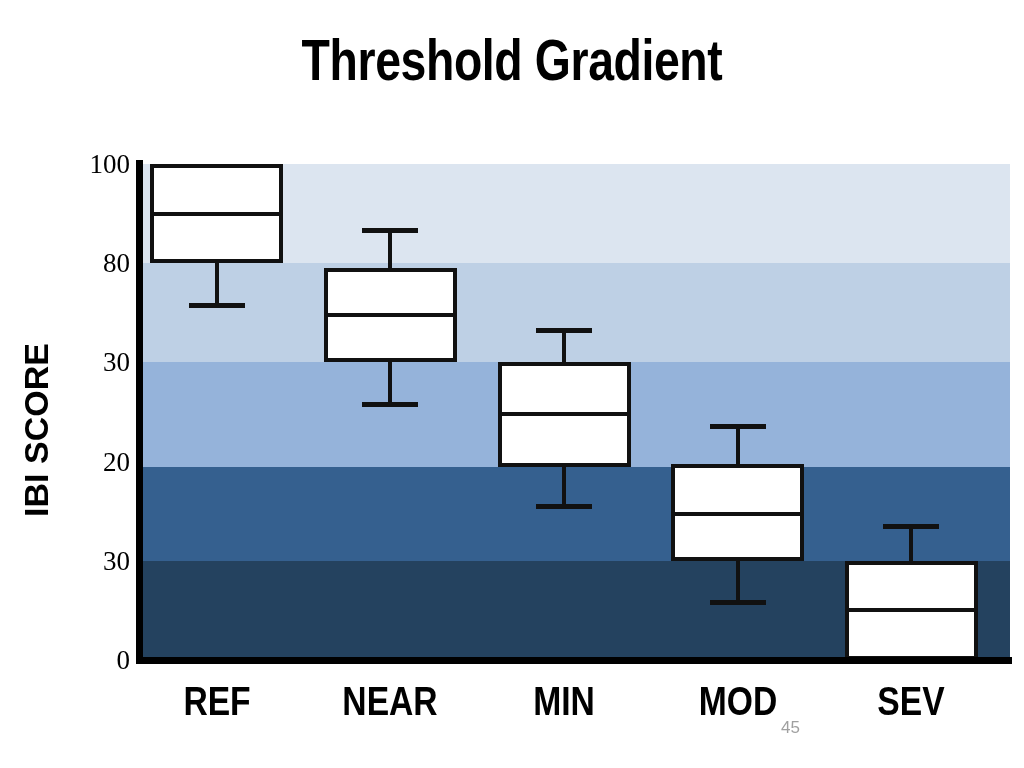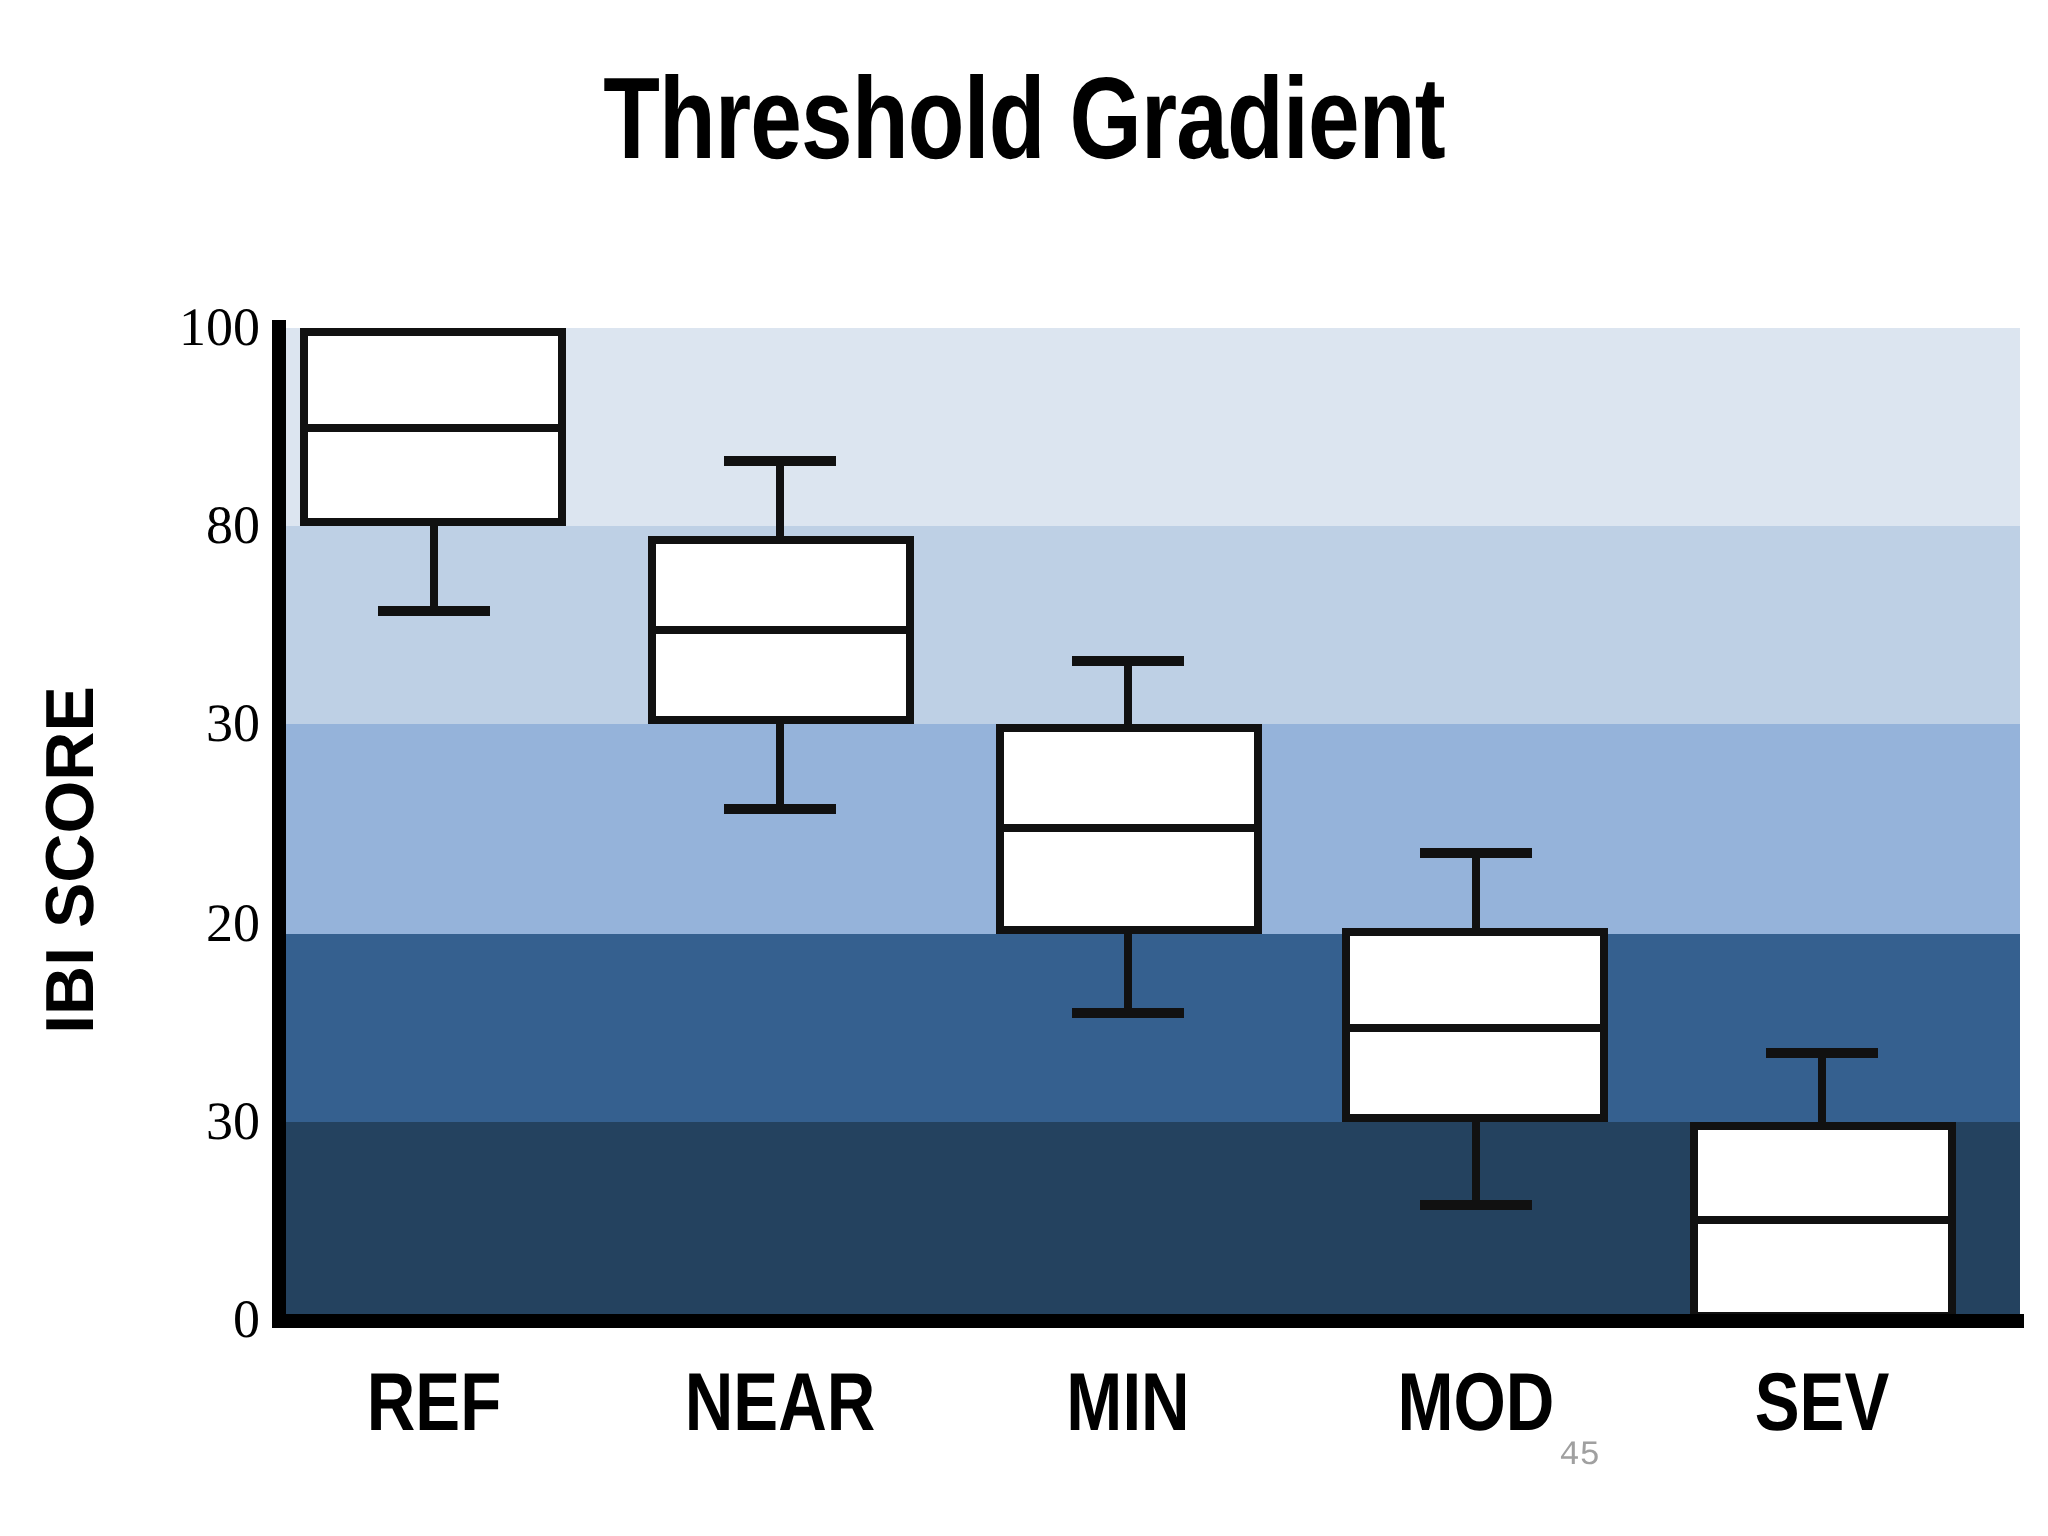--- a/index.html
+++ b/index.html
@@ -160,21 +160,21 @@
     color: #000000;
     transform: scaleX(0.82);
     white-space: nowrap;
   }
 
   
   #slide-number {
     position: absolute;
     right: 32px;
     bottom: 30px;
-    font-family: Liberation Mono, monospace;
+    font-family: Liberation Sans, sans-serif;
     font-size: 17px;
     color: #a0a0a0;
   }
 </style>
 </head>
 <body>
 
 <div id="slide">
 
   <div id="chart-title">Threshold Gradient</div>

